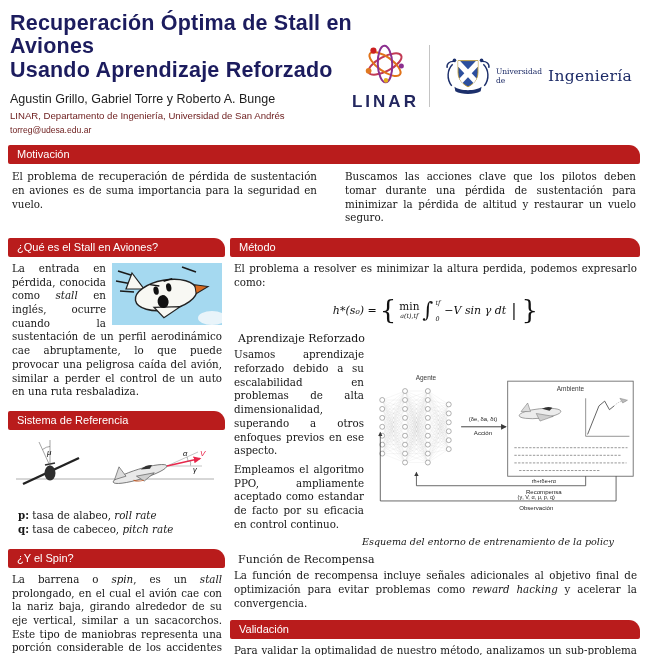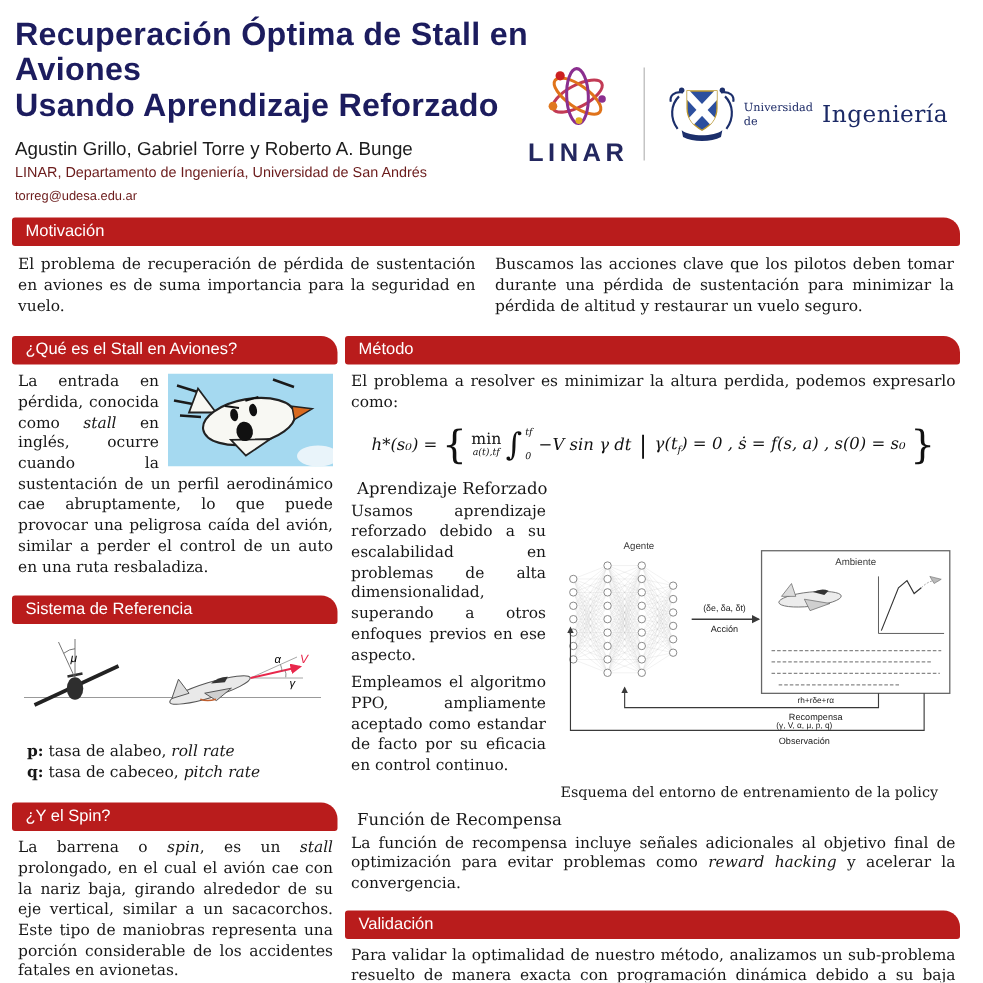--- a/index.html
+++ b/index.html
@@ -21,21 +21,21 @@
   .usa{display:flex;flex-direction:row;align-items:center;}
   .usa-top{font-size:7.5px;color:#1c2a66;margin-top:1px;}
   .usa-bot{font-size:15.5px;color:#1c2a66;letter-spacing:.3px;}
   
   .bar{background:#b91c1c;color:#fff;font-family:"Liberation Sans",sans-serif;
        font-size:11px;padding:3px 9px 4px 9px;border-radius:2px 11px 2px 2px;}
   
   .motiv{margin:8px 8px 0 8px;}
   .motiv-cols{display:flex;gap:13px;padding:6px 4px 0 4px;}
   .motiv-cols .mc-l{width:305px;}
-  .motiv-cols .mc-r{flex:1;}
+  .motiv-cols .mc-r{flex:1;margin-left:15px;}
   p.body{font-size:10.3px;line-height:1.33;text-align:justify;margin:0;}
   
   .cols{display:flex;gap:5px;padding:0 8px;margin-top:13px;}
   .col-l{width:217px;flex:none;}
   .col-r{flex:1;min-width:0;}
   .sec-body{padding:5px 3px 0 4px;}
   .stall-img{float:right;margin:1px 0 3px 6px;border:0;}
   .subhead{font-size:11px;font-weight:normal;margin:9px 0 3px 4px;}
   .pq{font-size:10.3px;margin:2px 0 0 6px;}
   .pq b{font-weight:bold;}
@@ -48,21 +48,21 @@
   .f-min .m{font-style:normal;font-size:10.5px;}
   .f-min .s{font-size:6.3px;margin-top:1px;}
   .f-int{font-size:21px;font-style:normal;line-height:1;}
   .f-lim{display:inline-flex;flex-direction:column;justify-content:space-between;
          height:23px;font-size:6.3px;margin-left:-1px;margin-right:1px;}
   .f-pipe{font-size:16px;font-style:normal;padding:0 2px;}
   
   .metodo-flex{display:flex;gap:3px;margin-top:3px;align-items:center;}
   .rl-text{width:130px;flex:none;}
   .rl-text p{margin-bottom:4px;}
-  .caption{font-size:9.6px;text-align:center;margin:1px 0 0 128px;}
+  .caption{font-size:9.6px;margin:1px 0 0 128px;font-style:italic;}
   svg text{font-family:"Liberation Sans",sans-serif;}
 </style>
 </head>
 <body>
 
 <div class="poster">
 
   <div class="head">
     <div class="head-left">
       <div class="title">
@@ -227,21 +227,20 @@
               <span class="m">min</span>
               <span class="s">a(t),tf</span>
             </span>
             <span class="f-int">∫</span>
             <span class="f-lim">
               <span>tf</span>
               <span>0</span>
             </span>
             <span>−V sin γ dt</span>
             <span class="f-pipe">|</span>
-            <span><span>γ(t</span><sub style="font-size:6.5px;">f</sub><span>) = 0 ,  ṡ = f(s, a) ,  s(0) = s₀</span></span>
             <span class="f-brace">}</span>
           </div>
 
           <div class="subhead">Aprendizaje Reforzado</div>
 
           <div class="metodo-flex">
             <div class="rl-text">
               <p class="body">Usamos aprendizaje reforzado debido a su escalabilidad en problemas de alta dimensionalidad, superando a otros enfoques previos en ese aspecto.</p>
               <p class="body" style="margin-top:5px;">Empleamos el algoritmo PPO, ampliamente aceptado como estandar de facto por su eficacia en control continuo.</p>
             </div>

